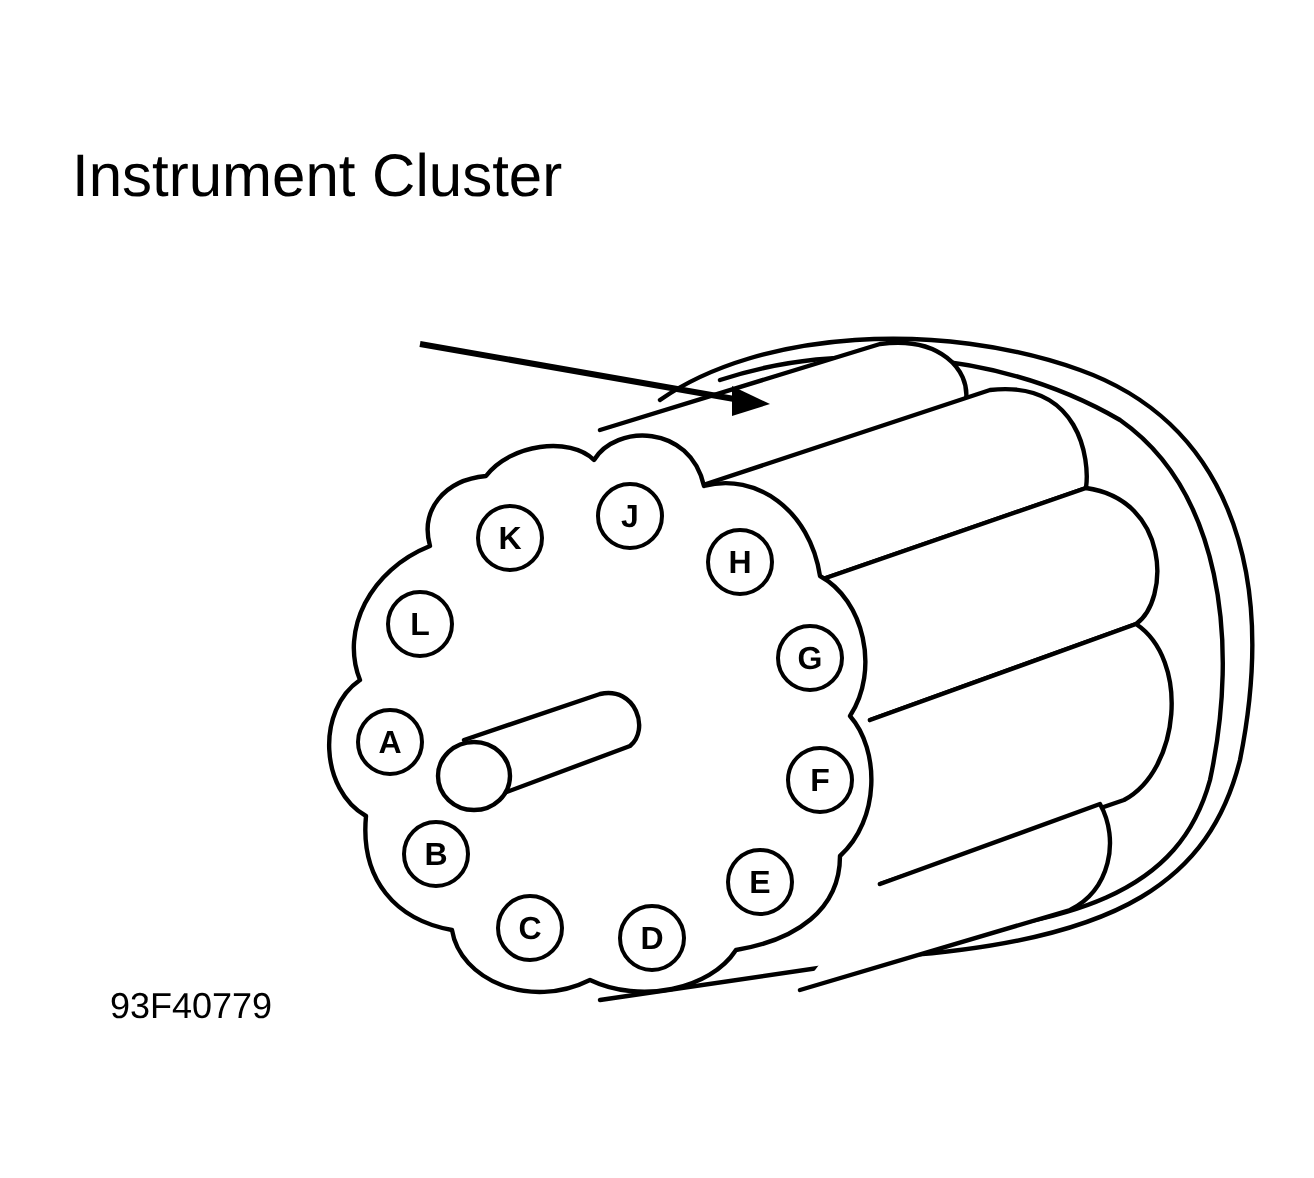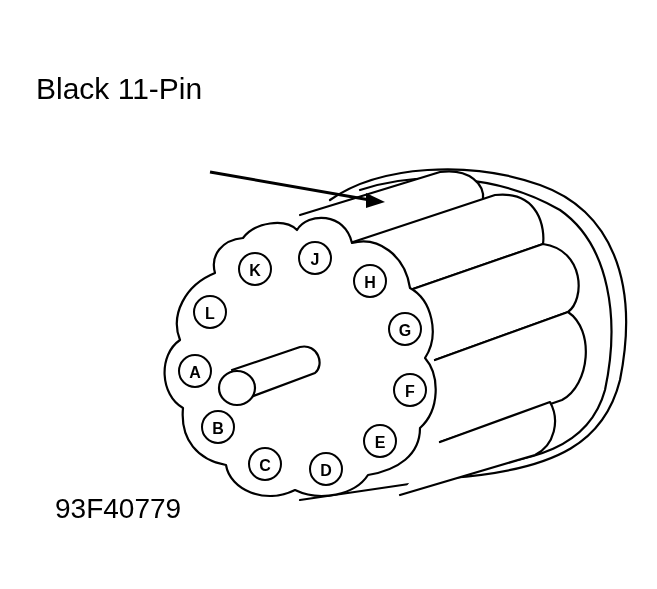--- a/index.html
+++ b/index.html
@@ -1,19 +1,19 @@
 <!DOCTYPE html>
 <html><head>
 <meta charset="utf-8">
 <style>
   html, body { margin: 0; padding: 0; background: #ffffff; }
   .canvas { position: relative; width: 657px; height: 589px; background: #ffffff; overflow: hidden; }
   .title { position: absolute; left: 36px; top: 72px; font-family: "Liberation Sans", sans-serif; font-size: 30px; line-height: 34px; color: #000; }
   .title div { white-space: nowrap; }
-  .figid { position: absolute; left: 55px; top: 493px; font-family: "Liberation Sans", sans-serif; font-size: 28px; color: #000; }
+  .figid { position: absolute; left: 55px; top: 493px; font-family: "Liberation Sans", sans-serif; font-size: 18px; color: #000; }
   svg { position: absolute; left: 0; top: 0; }
   .pinlabel { font-family: "Liberation Sans", sans-serif; font-weight: bold; font-size: 16px; fill: #000; text-anchor: middle; dominant-baseline: central; }
 </style>
 </head>
 <body>
 
 <div class="canvas">
 
   <svg width="657" height="589" viewBox="0 0 657 589">
     <g fill="#fff" stroke="#000" stroke-width="2.2" stroke-linejoin="round" stroke-linecap="round">
@@ -93,17 +93,17 @@
           <text x="255" y="270" class="pinlabel">K</text>
         </g>
         <g>
           <circle cx="210" cy="312" r="16" fill="#fff" stroke="#000" stroke-width="2"></circle>
           <text x="210" y="313" class="pinlabel">L</text>
         </g>
       </g>
   </svg>
 
   <div class="title">
-    <div>Black 11-Pin</div>
+    <div>Instrument Cluster</div>
   </div>
 
   <div class="figid">93F40779</div>
 </div>
 
 </body></html>

